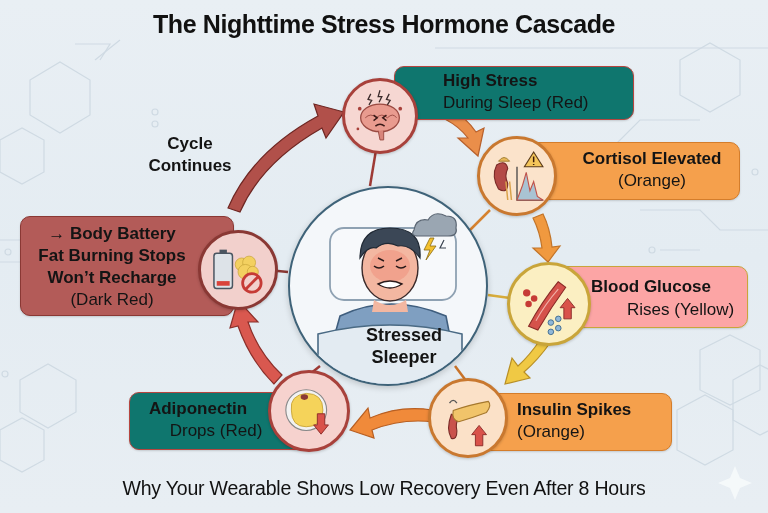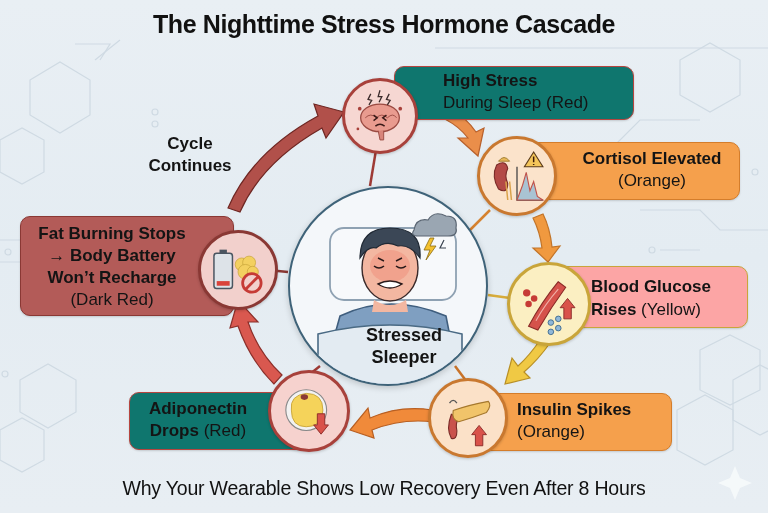--- a/index.html
+++ b/index.html
@@ -18,21 +18,21 @@
     position: absolute; left: 0; width: 768px; top: 477px; text-align: center;
     font-size: 19.5px; color: #111; letter-spacing: -0.2px;
   }
   .box {
     position: absolute; border-radius: 10px; box-sizing: border-box;
     border: 1.5px solid; box-shadow: 0 1px 2px rgba(0,0,0,0.15);
     font-size: 17px; line-height: 22px;
   }
   .box .b { font-weight: bold; display: block; }
   .box .n { font-weight: normal; }
-  .box .inline-b { font-weight: bold; }
+  .box .inline-b { font-weight: normal; margin-left: 36px; }
   .box-red { background: #0f766e; border-color: #b6453f; }
   .box-orange { background: #f5a04c; border-color: #d47d2b; }
   .box-yellow { background: #fca5a5; border-color: #c9a53a; }
   .box-darkred { background: #b35b58; border-color: #8a3834; }
 
   .node {
     position: absolute; border-radius: 50%; box-sizing: border-box;
     border: 3px solid; box-shadow: 0 1px 3px rgba(0,0,0,0.2);
   }
   .node svg { position: absolute; left: 0; top: 0; width: 100%; height: 100%; }
@@ -195,22 +195,22 @@
 <div class="node" style="left:268px; top:370px; width:82px; height:82px; background:#f6d2ce; border-color:#a8413b;">
   <svg viewBox="0 0 82 82">
     <circle cx="38" cy="40" r="22" fill="#f2f2f2" stroke="#888" stroke-width="1.2"></circle>
     <path d="M22 40 Q20 24 38 22 Q56 22 56 40 Q56 58 38 58 Q22 58 22 40 Z" fill="#f5d35a" stroke="#c9a53a" stroke-width="1"></path>
     <ellipse cx="36" cy="26" rx="4" ry="3" fill="#8a3a34"></ellipse>
     <path d="M50 44 L58 44 L58 56 L62 56 L54 66 L46 56 L50 56 Z" fill="#d9524a" stroke="#8a2a27" stroke-width="1"></path>
   </svg>
 </div>
 
 <div class="box box-darkred" style="left:20px; top:216px; width:214px; height:100px; padding:6px 30px 0 0; text-align:center; line-height:22px;">
+  <span class="b">→ Body Battery</span>
   <span class="b">Fat Burning Stops</span>
-  <span class="b">→ Body Battery</span>
   <span class="b">Won’t Recharge</span>
   <span class="n">(Dark Red)</span>
 </div>
 <div class="node" style="left:198px; top:230px; width:80px; height:80px; background:#f2d0cc; border-color:#8a3834;">
   <svg viewBox="0 0 80 80">
     <rect x="14" y="22" width="20" height="38" rx="3" fill="#dde3e8" stroke="#4a5560" stroke-width="1.6"></rect>
     <rect x="20" y="18" width="8" height="4" fill="#4a5560"></rect>
     <rect x="17" y="52" width="14" height="5" fill="#d9433b"></rect>
     <circle cx="44" cy="34" r="7" fill="#f3d060" stroke="#c9a53a" stroke-width="0.8"></circle>
     <circle cx="52" cy="32" r="7" fill="#f3d060" stroke="#c9a53a" stroke-width="0.8"></circle>

